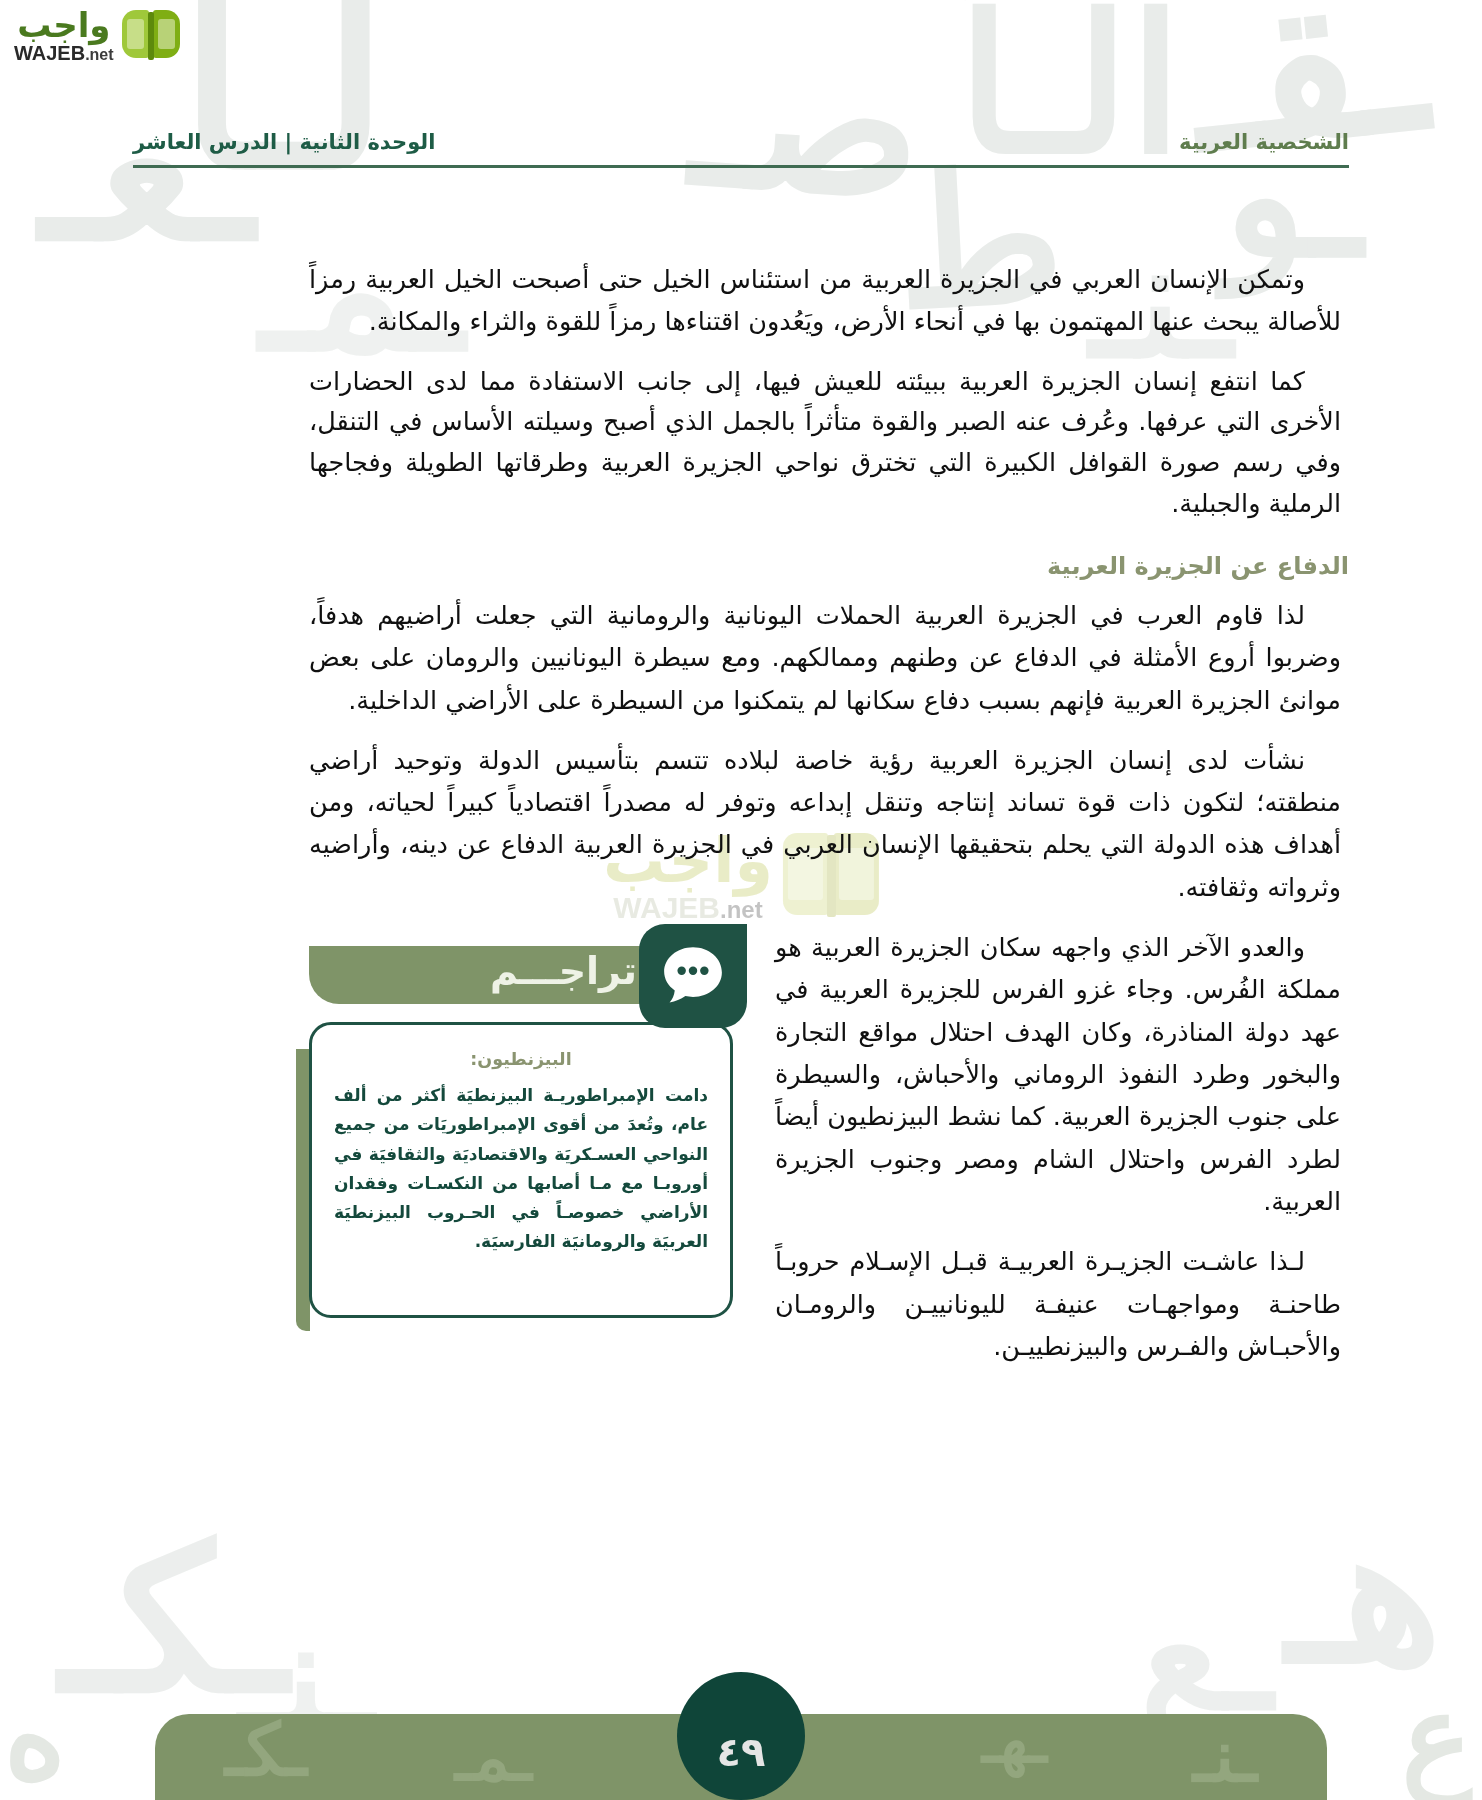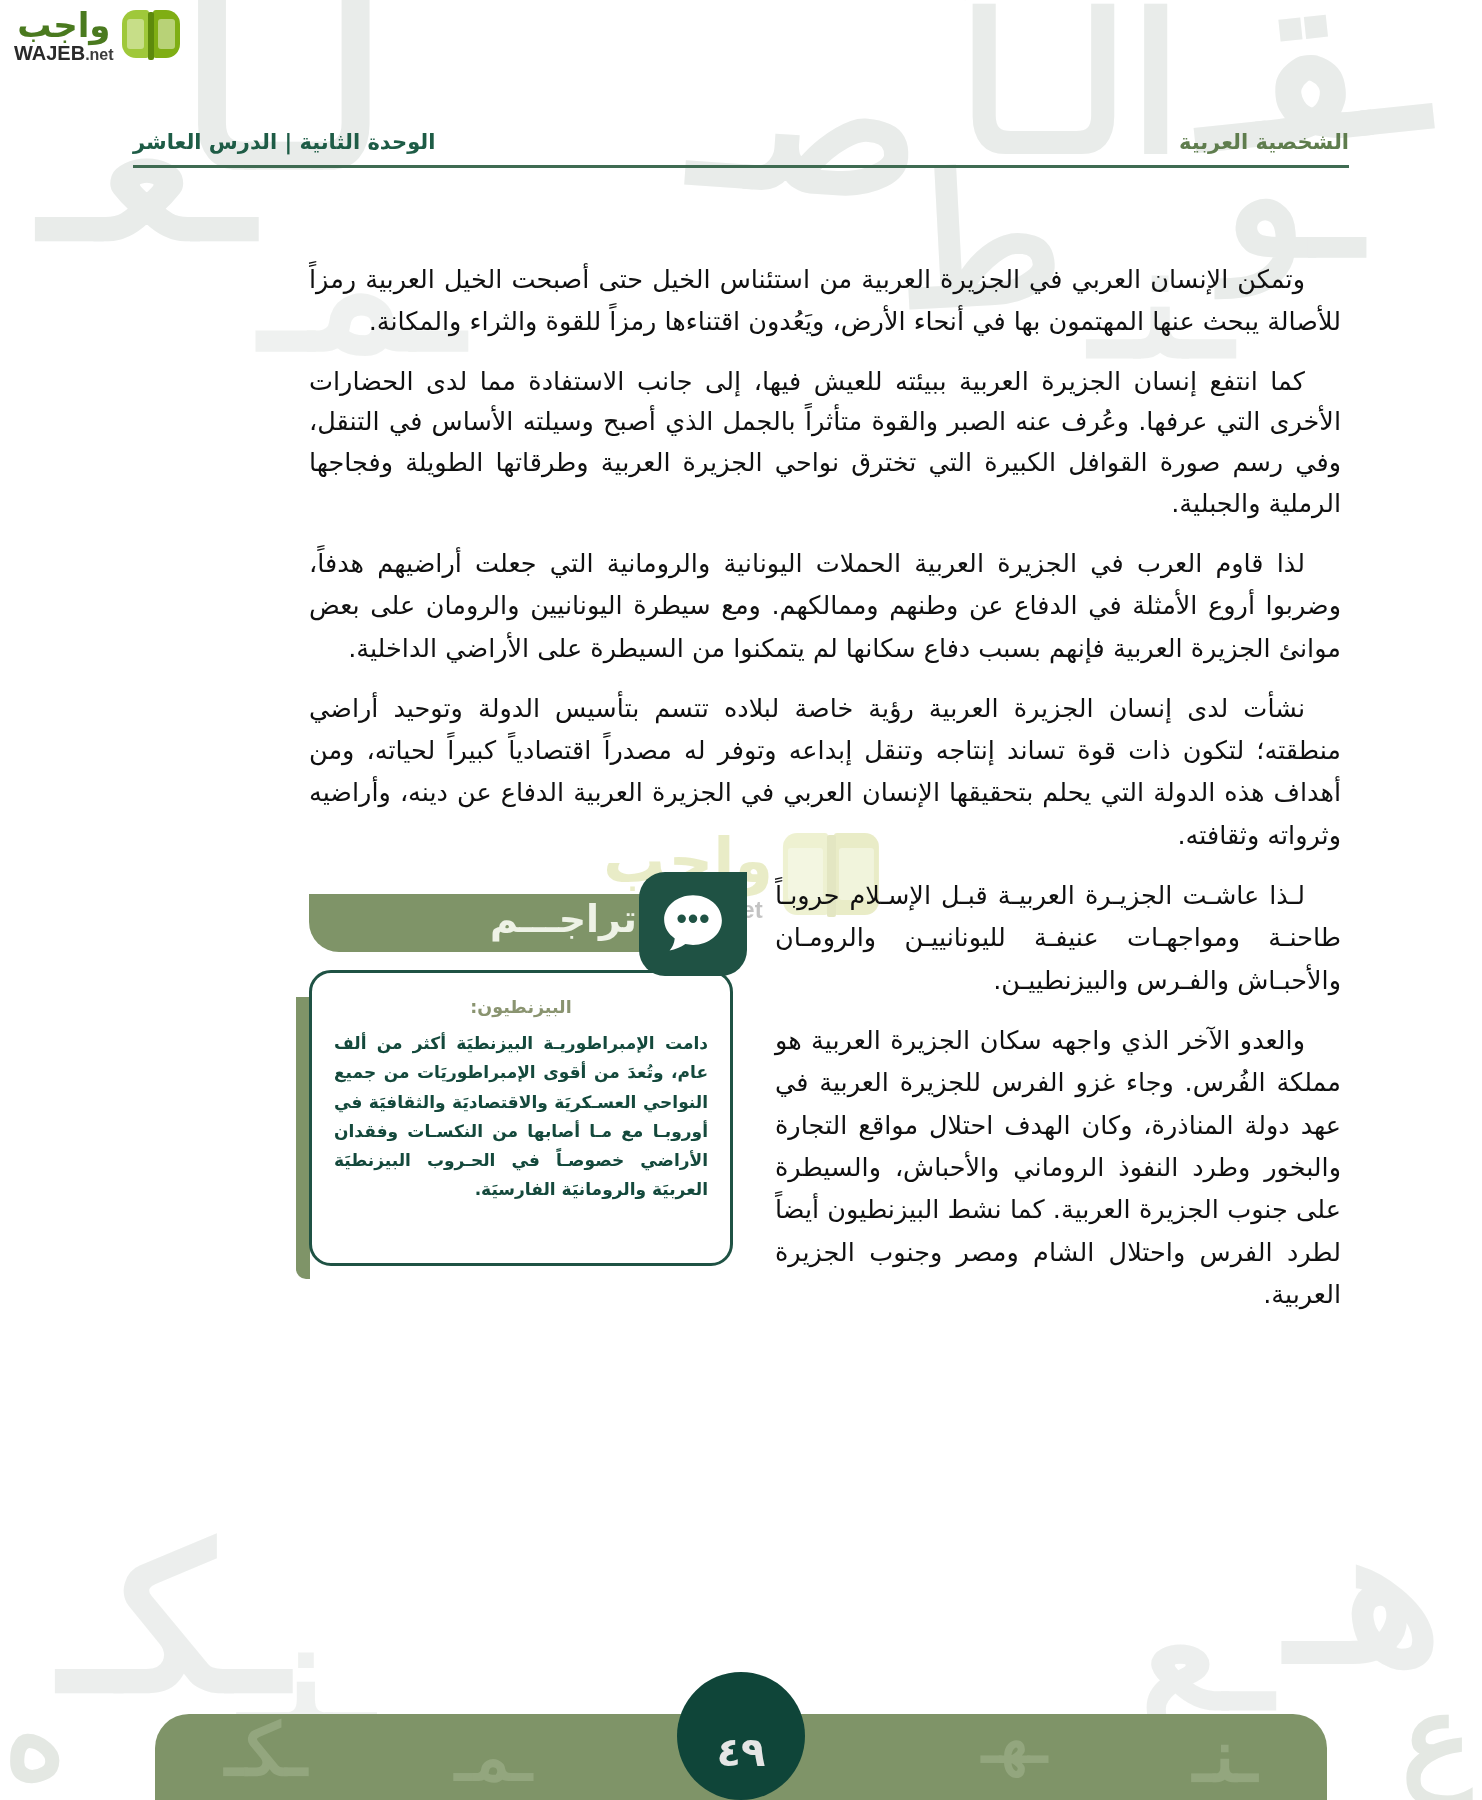--- a/index.html
+++ b/index.html
@@ -415,20 +415,21 @@
       <div class="spine"></div>
     </div>
   </div>
 
   <div class="content">
 
     <p class="body-par">وتمكن الإنسان العربي في الجزيرة العربية من استئناس الخيل حتى أصبحت الخيل العربية رمزاً للأصالة يبحث عنها المهتمون بها في أنحاء الأرض، ويَعُدون اقتناءها رمزاً للقوة والثراء والمكانة.</p>
 
     <p class="body-par tight">كما انتفع إنسان الجزيرة العربية ببيئته للعيش فيها، إلى جانب الاستفادة مما لدى الحضارات الأخرى التي عرفها. وعُرف عنه الصبر والقوة متأثراً بالجمل الذي أصبح وسيلته الأساس في التنقل، وفي رسم صورة القوافل الكبيرة التي تخترق نواحي الجزيرة العربية وطرقاتها الطويلة وفجاجها الرملية والجبلية.</p>
 
+    <h3 class="section-heading">الدفاع عن الجزيرة العربية</h3>
 
     <p class="body-par">لذا قاوم العرب في الجزيرة العربية الحملات اليونانية والرومانية التي جعلت أراضيهم هدفاً، وضربوا أروع الأمثلة في الدفاع عن وطنهم وممالكهم. ومع سيطرة اليونانيين والرومان على بعض موانئ الجزيرة العربية فإنهم بسبب دفاع سكانها لم يتمكنوا من السيطرة على الأراضي الداخلية.</p>
 
     <p class="body-par">نشأت لدى إنسان الجزيرة العربية رؤية خاصة لبلاده تتسم بتأسيس الدولة وتوحيد أراضي منطقته؛ لتكون ذات قوة تساند إنتاجه وتنقل إبداعه وتوفر له مصدراً اقتصادياً كبيراً لحياته، ومن أهداف هذه الدولة التي يحلم بتحقيقها الإنسان العربي في الجزيرة العربية الدفاع عن دينه، وأراضيه وثرواته وثقافته.</p>
 
     <div class="split">
 
       <div class="sidebar-float">
         <div class="taragim">
           <div class="taragim-banner">
@@ -443,22 +444,22 @@
               </svg>
             </div>
           </div>
           <div class="taragim-card">
             <div class="taragim-term">البيزنطيون:</div>
             <p class="taragim-body">دامت الإمبراطوريـة البيزنطيَة أكثر من ألف عام، وتُعدَ من أقوى الإمبراطوريَات من جميع النواحي العسـكريَة والاقتصاديَة والثقافيَة في أوروبـا مع مـا أصابها من النكسـات وفقدان الأراضي خصوصـاً في الحـروب البيزنطيَة العربيَة والرومانيَة الفارسيَة.</p>
           </div>
         </div>
       </div>
 
+      <p class="body-par">والعدو الآخر الذي واجهه سكان الجزيرة العربية هو مملكة الفُرس. وجاء غزو الفرس للجزيرة العربية في عهد دولة المناذرة، وكان الهدف احتلال مواقع التجارة والبخور وطرد النفوذ الروماني والأحباش، والسيطرة على جنوب الجزيرة العربية. كما نشط البيزنطيون أيضاً لطرد الفرس واحتلال الشام ومصر وجنوب الجزيرة العربية.</p>
       <p class="body-par">لـذا عاشـت الجزيـرة العربيـة قبـل الإسـلام حروبـاً طاحنـة ومواجهـات عنيفـة لليونانييـن والرومـان والأحبـاش والفـرس والبيزنطييـن.</p>
-      <p class="body-par">والعدو الآخر الذي واجهه سكان الجزيرة العربية هو مملكة الفُرس. وجاء غزو الفرس للجزيرة العربية في عهد دولة المناذرة، وكان الهدف احتلال مواقع التجارة والبخور وطرد النفوذ الروماني والأحباش، والسيطرة على جنوب الجزيرة العربية. كما نشط البيزنطيون أيضاً لطرد الفرس واحتلال الشام ومصر وجنوب الجزيرة العربية.</p>
     </div>
 
   </div>
 
   <div class="footer">
     <div class="footer-corner-left">ه</div>
     <div class="footer-corner-right">ع</div>
     <div class="footer-band">
       <div class="band-glyph" style="top:6px; right:70px;">ـنـ</div>
       <div class="band-glyph" style="top:-4px; right:280px; font-size:62px;">ـهـ</div>

